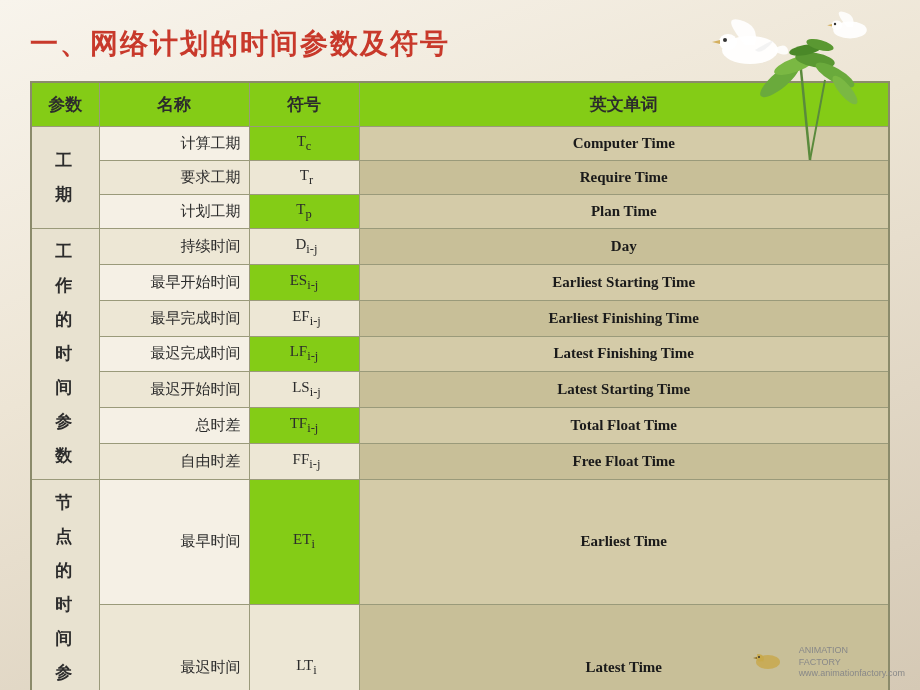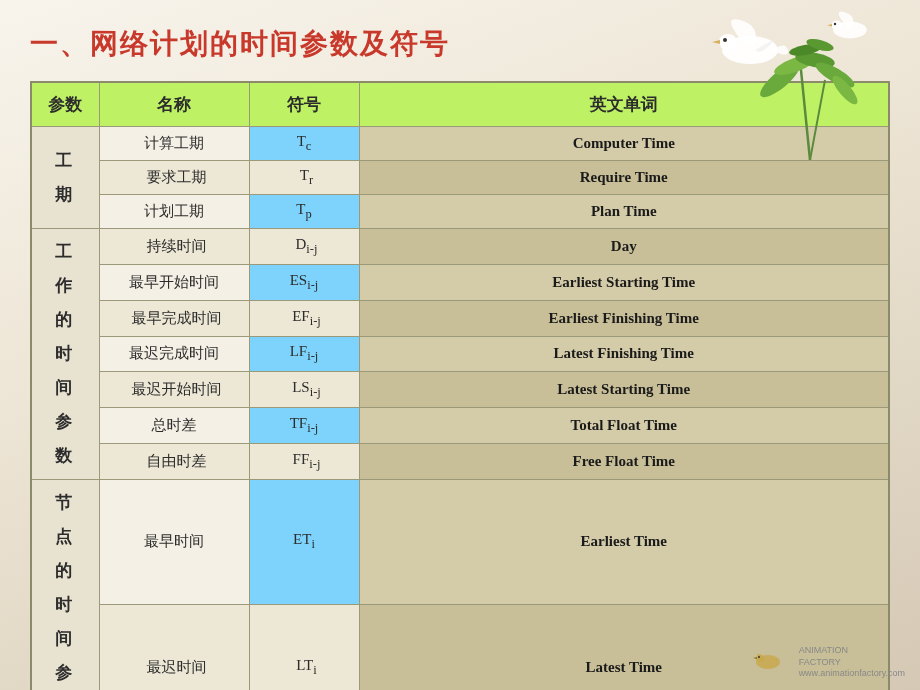--- a/index.html
+++ b/index.html
@@ -69,21 +69,21 @@
 
     th, td {
       border: 1.5px solid #9a9a7a;
       text-align: center;
       vertical-align: middle;
       padding: 6px 8px;
     }
 
     
     thead tr th {
-      background: #bef264;
+      background: #84cc16;
       font-size: 17px;
       font-weight: bold;
       color: #2c2c2c;
       font-family: 'SimHei', 'STHeiti', sans-serif;
       padding: 10px 8px;
     }
 
     
     .category-cell {
       background: #e8e2d0;
@@ -95,27 +95,28 @@
       letter-spacing: 3px;
       width: 68px;
     }
 
     
     .name-cell {
       font-size: 15px;
       color: #2c2c2c;
       background: #f5f0e5;
       width: 150px;
+      text-align: right;
     }
 
     
     .symbol-cell {
       font-size: 15px;
       color: #2c2c2c;
-      background: #7dd3fc;
+      background: #84cc16;
       width: 110px;
       font-style: normal;
     }
 
     
     .english-cell {
       font-size: 15px;
       font-weight: normal;
       color: #1a1a1a;
       background: #d4cba8;

